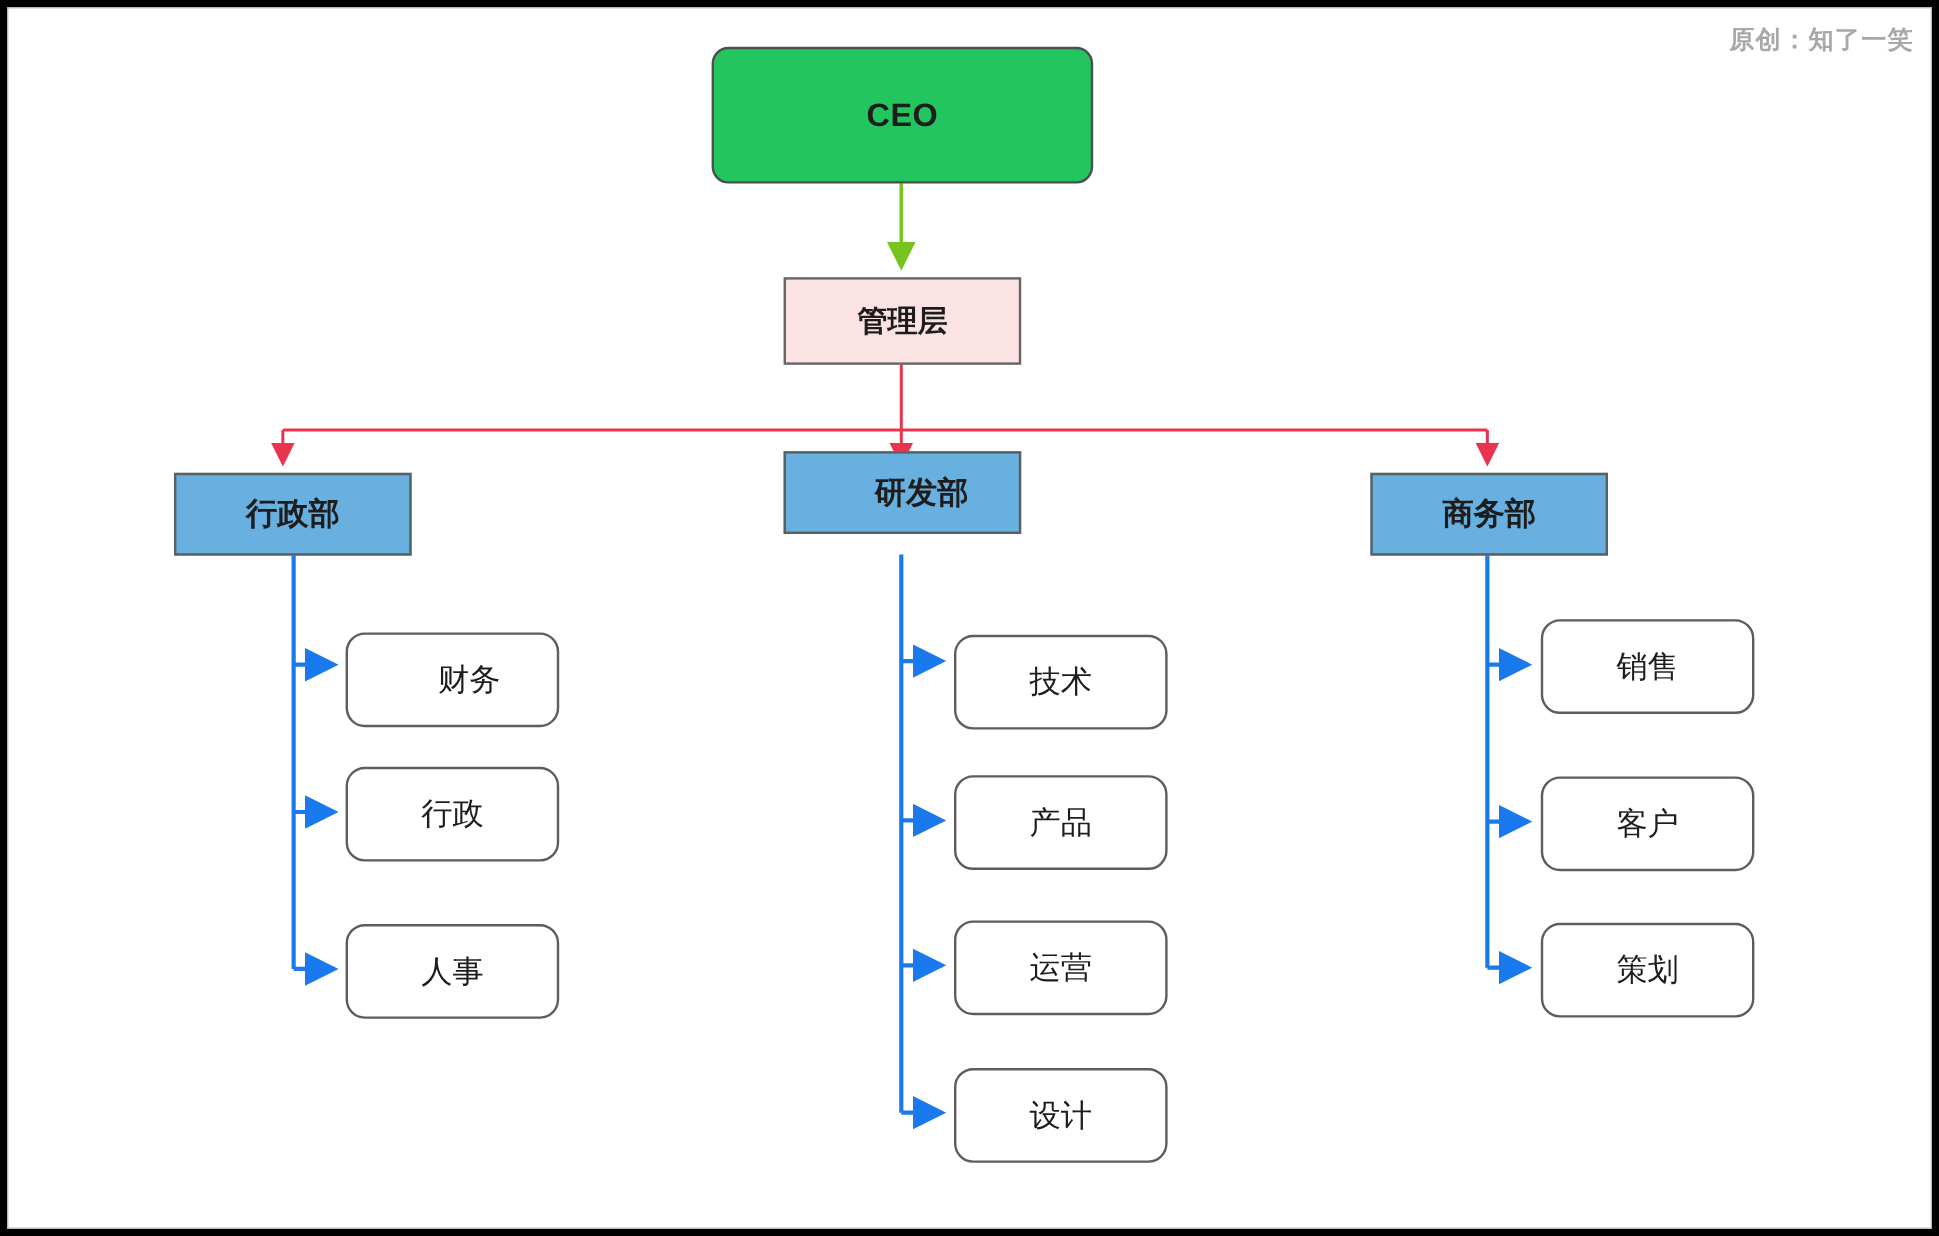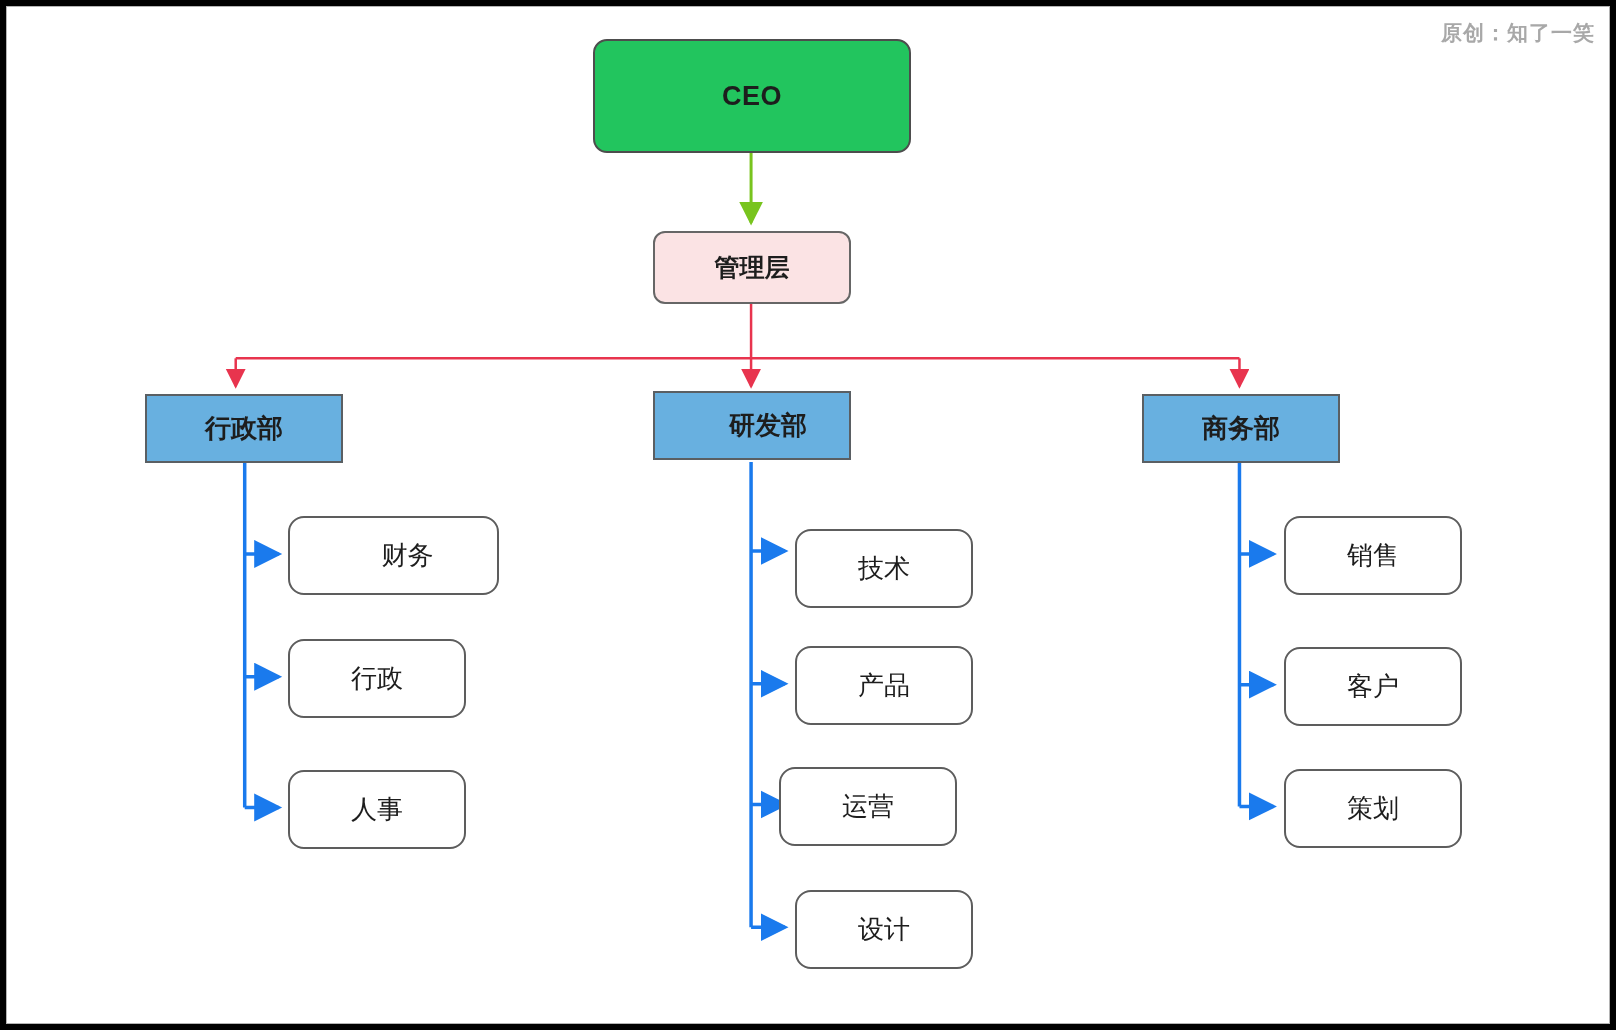--- a/index.html
+++ b/index.html
@@ -52,21 +52,21 @@
     background: #22c55e;
     border: 2px solid #4d4d4d;
     border-radius: 14px;
     font-size: 27px;
     font-weight: bold;
     letter-spacing: 0.5px;
   }
   .node-mgmt {
     background: #fbe3e4;
     border: 2px solid #666666;
-    border-radius: 12px;
+    border-radius: 0px;
     font-size: 25px;
     font-weight: bold;
   }
   .node-dept {
     background: #68b0e0;
     border: 2px solid #5a5f63;
     border-radius: 0px;
     font-size: 26px;
     font-weight: bold;
   }
@@ -132,30 +132,30 @@
       <path d="M1234,801 L1268,801" stroke="#1a7aed" stroke-width="3.5" fill="none" marker-end="url(#arrow-blue)"></path>
     </svg>
 
     <div id="watermark">原创：知了一笑</div>
 
     <div class="node node-ceo" style="left:586px; top:32px; width:318px; height:114px;">CEO</div>
 
     <div class="node node-mgmt" style="left:646px; top:224px; width:198px; height:73px;">管理层</div>
 
     <div class="node node-dept" style="left:138px; top:387px; width:198px; height:69px;">行政部</div>
-    <div class="node node-dept" style="left:646px; top:384px; width:198px; height:69px;padding-left:32px;">研发部</div>
+    <div class="node node-dept" style="left:646px; top:369px; width:198px; height:69px;padding-left:32px;">研发部</div>
     <div class="node node-dept" style="left:1135px; top:387px; width:198px; height:69px;">商务部</div>
 
-    <div class="node node-leaf" style="left:281px; top:509px; width:211px; height:79px;padding-left:28px;">财务</div>
+    <div class="node node-leaf" style="left:281px; top:520px; width:178px; height:79px;padding-left:28px;">财务</div>
     <div class="node node-leaf" style="left:281px; top:632px; width:178px; height:79px;">行政</div>
     <div class="node node-leaf" style="left:281px; top:763px; width:178px; height:79px;">人事</div>
 
     <div class="node node-leaf" style="left:788px; top:522px; width:178px; height:79px;">技术</div>
     <div class="node node-leaf" style="left:788px; top:639px; width:178px; height:79px;">产品</div>
-    <div class="node node-leaf" style="left:772px; top:760px; width:178px; height:79px;">运营</div>
+    <div class="node node-leaf" style="left:788px; top:760px; width:178px; height:79px;">运营</div>
     <div class="node node-leaf" style="left:788px; top:883px; width:178px; height:79px;">设计</div>
 
     <div class="node node-leaf" style="left:1277px; top:509px; width:178px; height:79px;">销售</div>
     <div class="node node-leaf" style="left:1277px; top:640px; width:178px; height:79px;">客户</div>
     <div class="node node-leaf" style="left:1277px; top:762px; width:178px; height:79px;">策划</div>
 
   </div>
 </div>
 
 </body></html>

